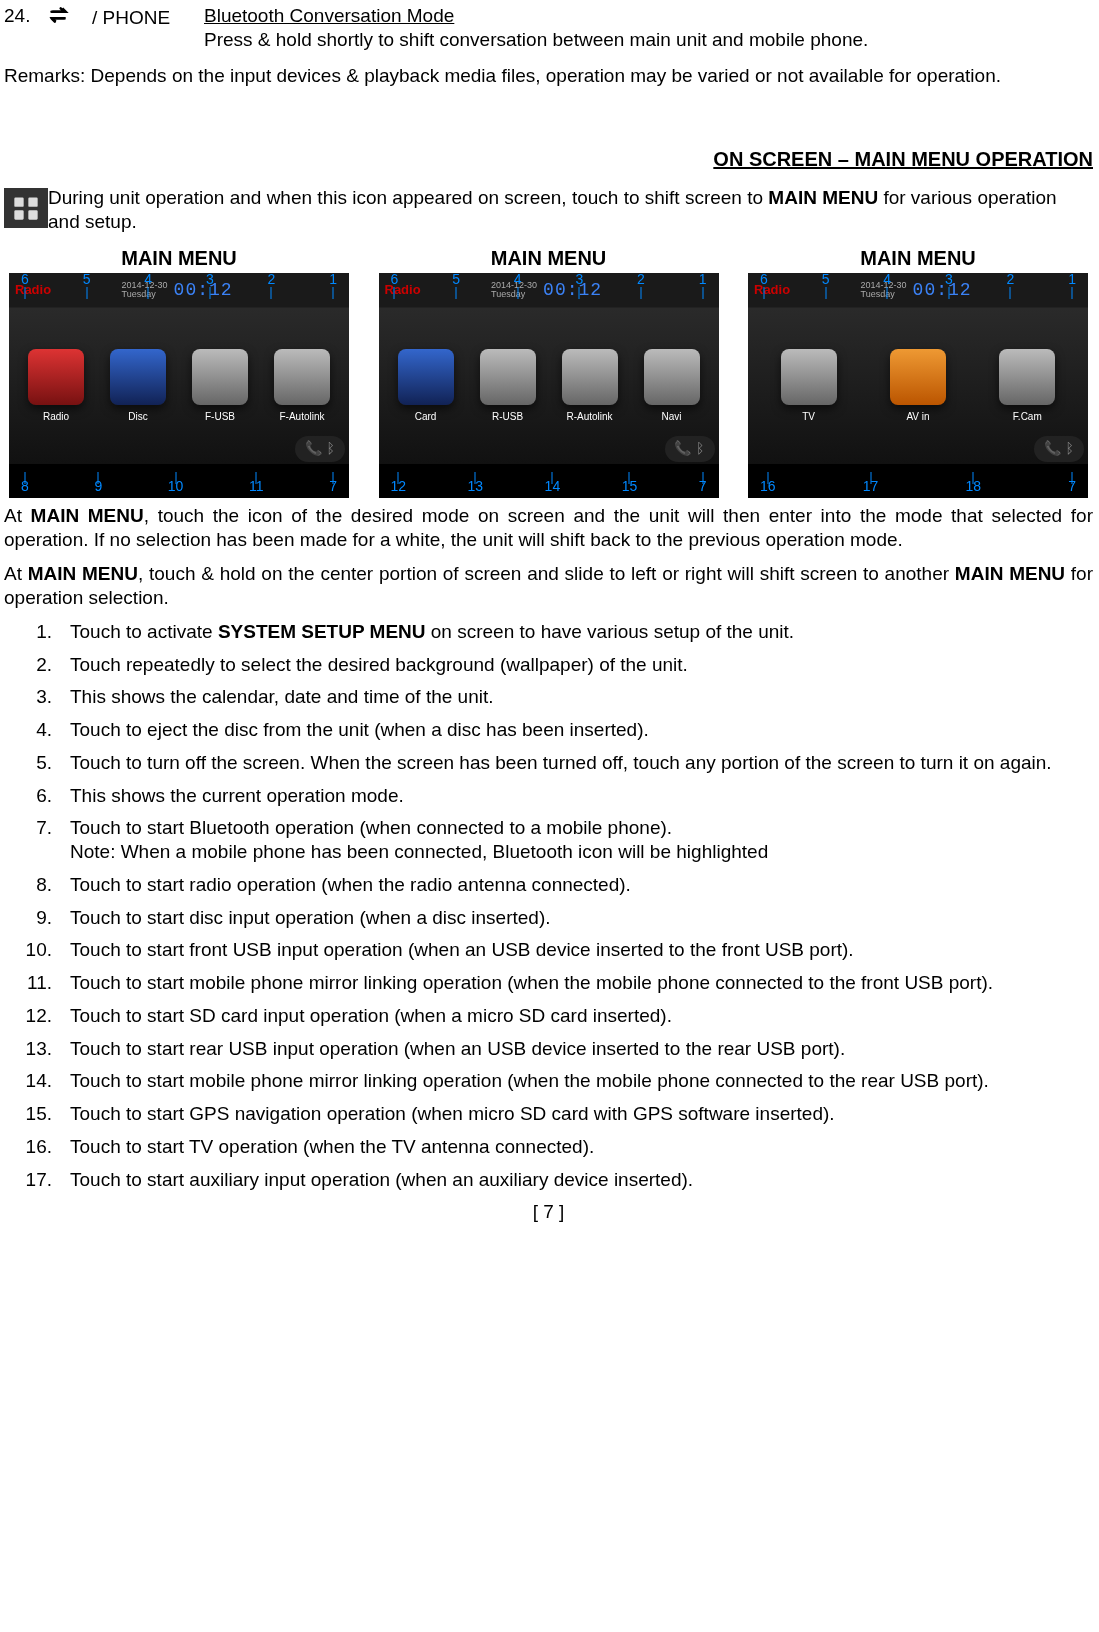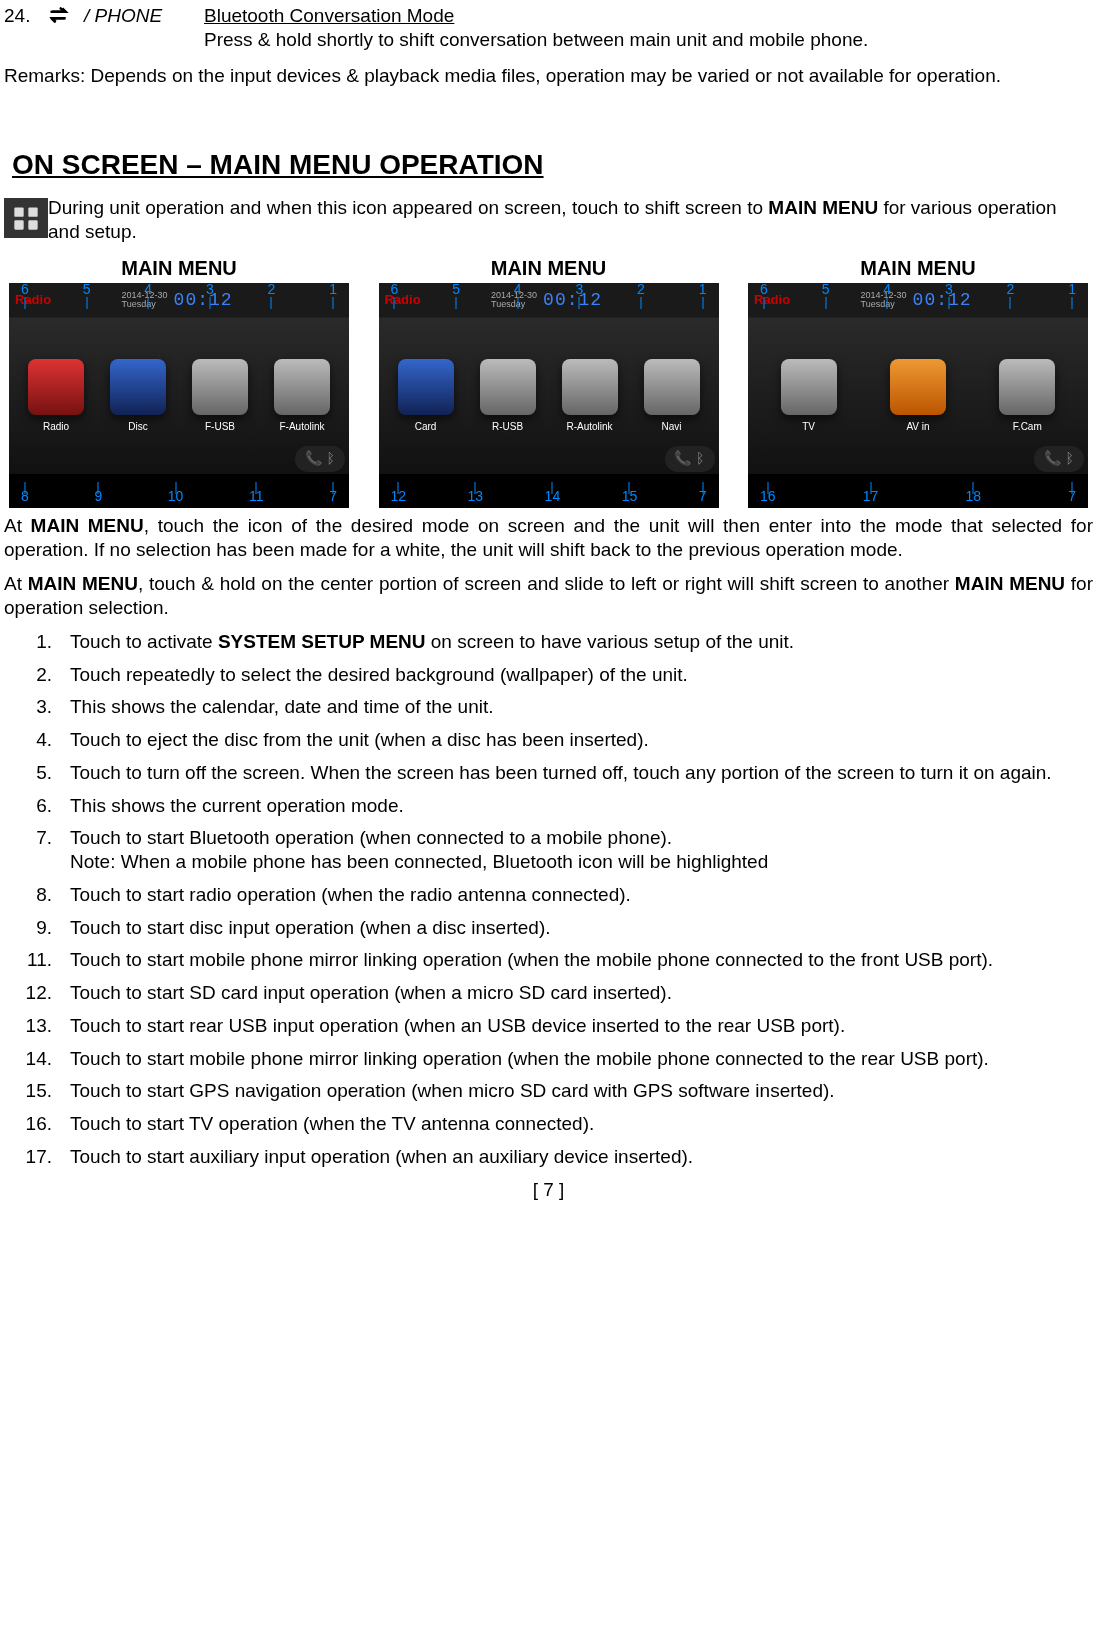--- a/index.html
+++ b/index.html
@@ -6,31 +6,32 @@
     font-family: Arial, Helvetica, sans-serif;
     font-size: 19px;
     color: #000;
     margin: 0;
     padding: 4px 6px 4px 4px;
     width: 1089px;
     line-height: 1.25;
   }
   .row24 { display: flex; align-items: flex-start; }
   .row24 .num { width: 42px; }
-  .row24 .iconcol { width: 158px; display: flex; align-items: flex-start; gap: 12px; font-style: italic; }
+  .row24 .iconcol { width: 158px; display: flex; align-items: center; gap: 20px; }
   .row24 .desc { flex: 1; }
   .swapicon { font-weight: bold; font-size: 22px; letter-spacing: -4px; }
   .underline { text-decoration: underline; }
   .bold { font-weight: bold; }
   .remarks { margin-top: 12px; text-align: justify; }
   h2.section {
-    font-size: 28px;
+    font-size: 20px;
     font-weight: bold;
     text-decoration: underline;
-    margin: 60px 0 14px 8px;
+    margin: 60px 0 14px 14px;
+    text-align: right;
   }
   .mmicon-row { display: flex; align-items: flex-start; margin-bottom: 12px; }
   .mmicon {
     width: 44px; height: 40px; background: #333;
     display:flex; align-items:center; justify-content:center;
     flex-shrink: 0; margin-top:2px;
   }
   .mmicon svg { width: 28px; height: 28px; }
   .triple { display: flex; justify-content: space-between; margin: 4px 0 6px 0; }
   .shotcol { width: 350px; text-align: center; }
@@ -310,20 +311,24 @@
     </li>
     <li>
       <div class="ln">8.</div>
       <div class="lt">Touch to start radio operation (when the radio antenna connected).</div>
     </li>
     <li>
       <div class="ln">9.</div>
       <div class="lt">Touch to start disc input operation (when a disc inserted).</div>
     </li>
     <li>
+      <div class="ln">10.</div>
+      <div class="lt">Touch to start front USB input operation (when an USB device inserted to the front USB port).</div>
+    </li>
+    <li>
       <div class="ln">11.</div>
       <div class="lt">Touch to start mobile phone mirror linking operation (when the mobile phone connected to the front USB port).</div>
     </li>
     <li>
       <div class="ln">12.</div>
       <div class="lt">Touch to start SD card input operation (when a micro SD card inserted).</div>
     </li>
     <li>
       <div class="ln">13.</div>
       <div class="lt">Touch to start rear USB input operation (when an USB device inserted to the rear USB port).</div>

